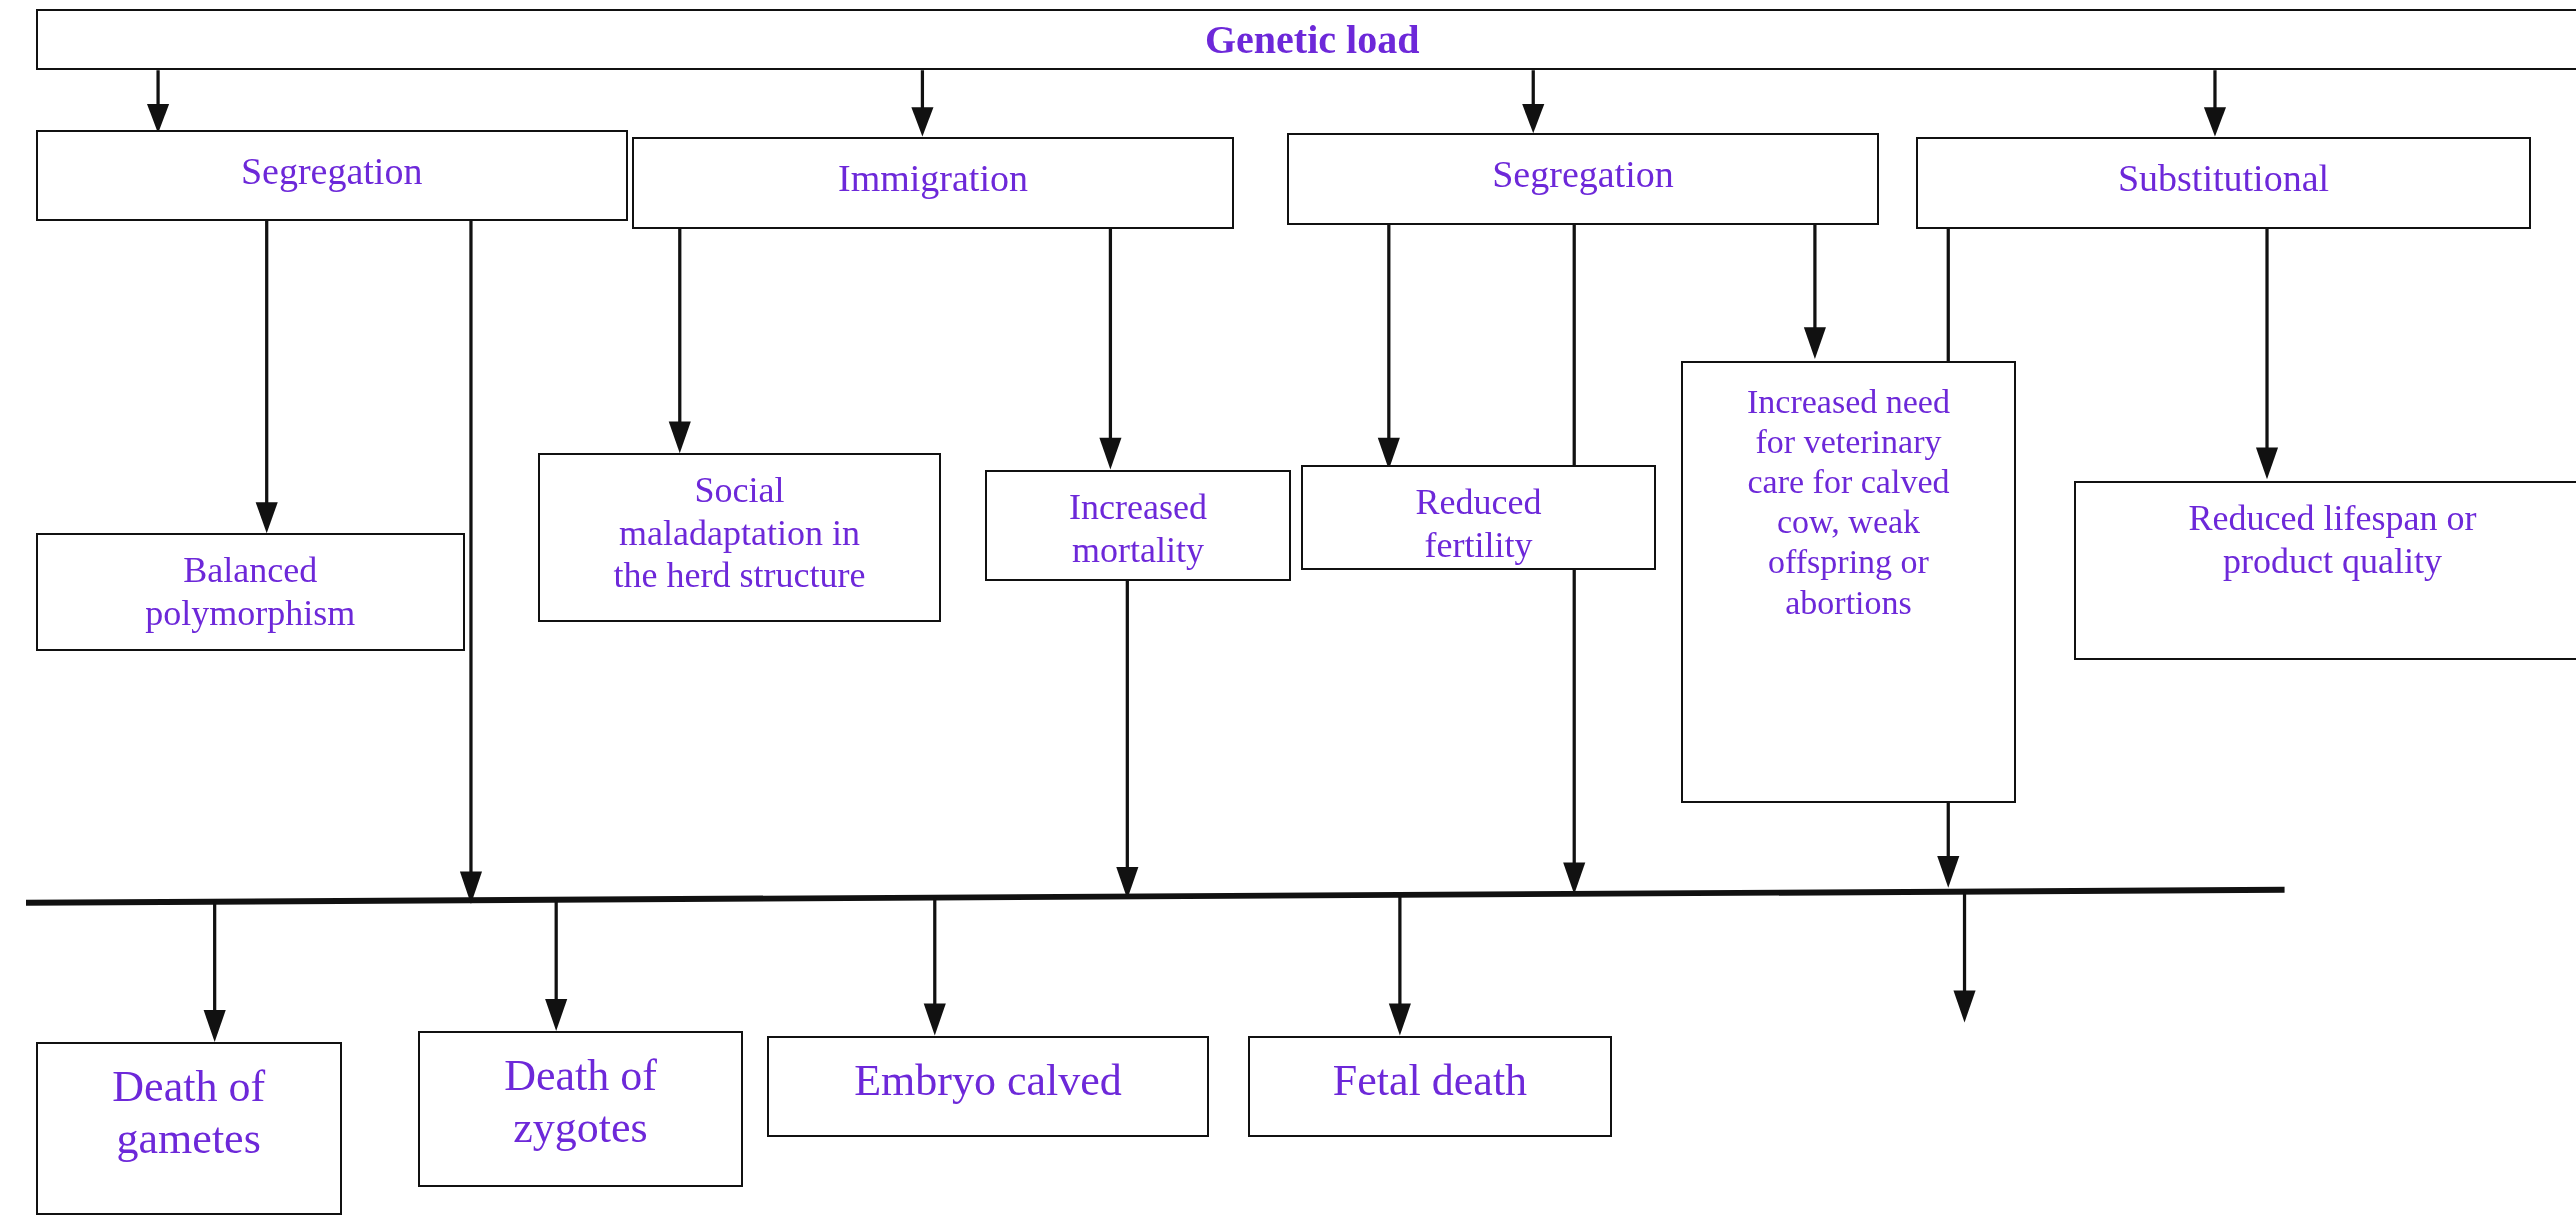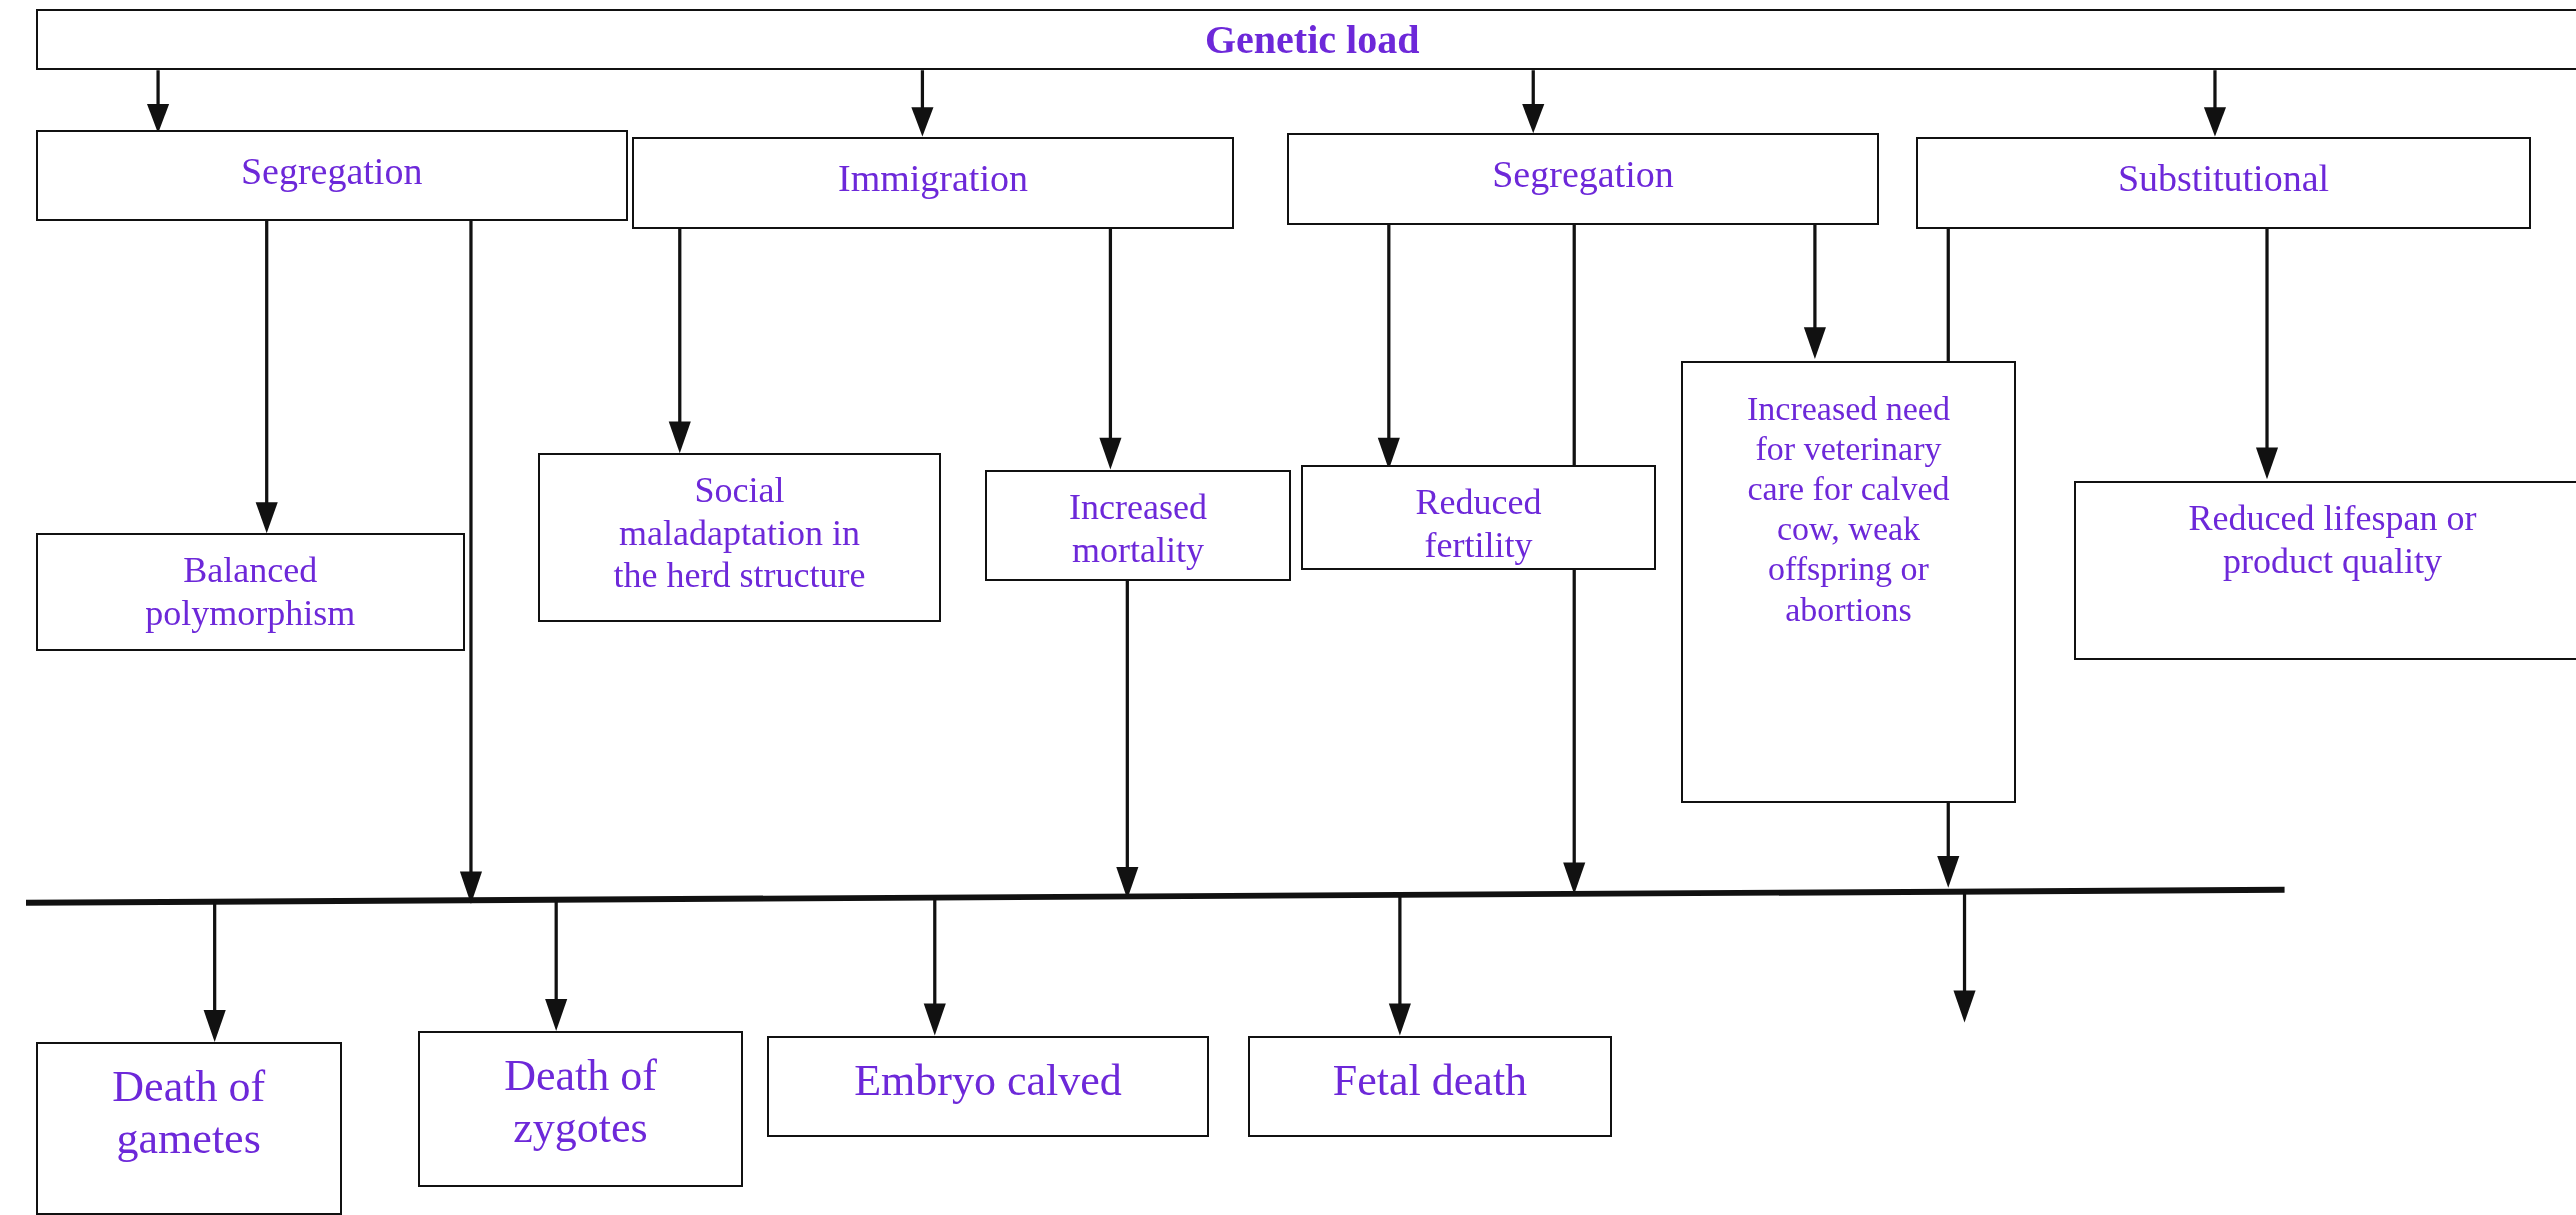--- a/index.html
+++ b/index.html
@@ -46,21 +46,21 @@
   .node.mid {
     font-size: 36px;
     padding-top: 14.3px;
   }
   .node.bottom {
     font-size: 44px;
     padding-top: 17px;
   }
   .node.tall {
     font-size: 34px;
-    padding-top: 26px;
+    padding-top: 19px;
   }
   svg#wires {
     position: absolute;
     left: 0;
     top: 0;
     width: 2576px;
     height: 1215px;
     z-index: 1;
     pointer-events: none;
   }

